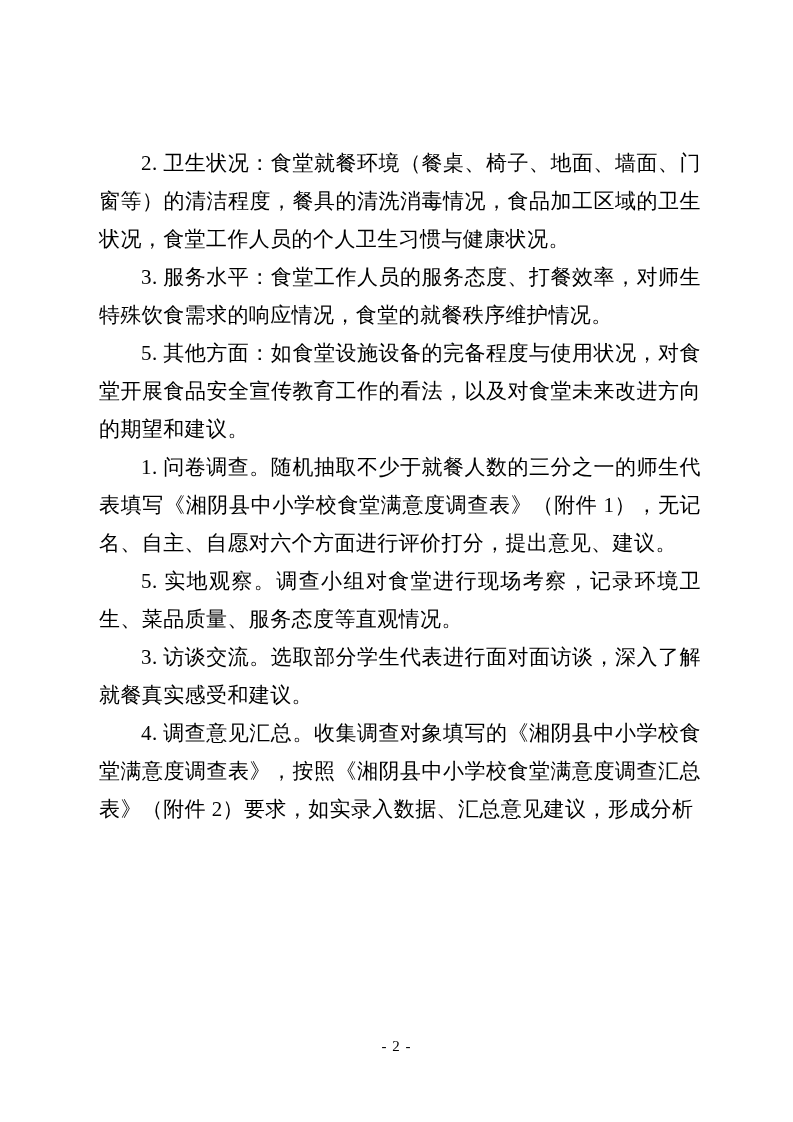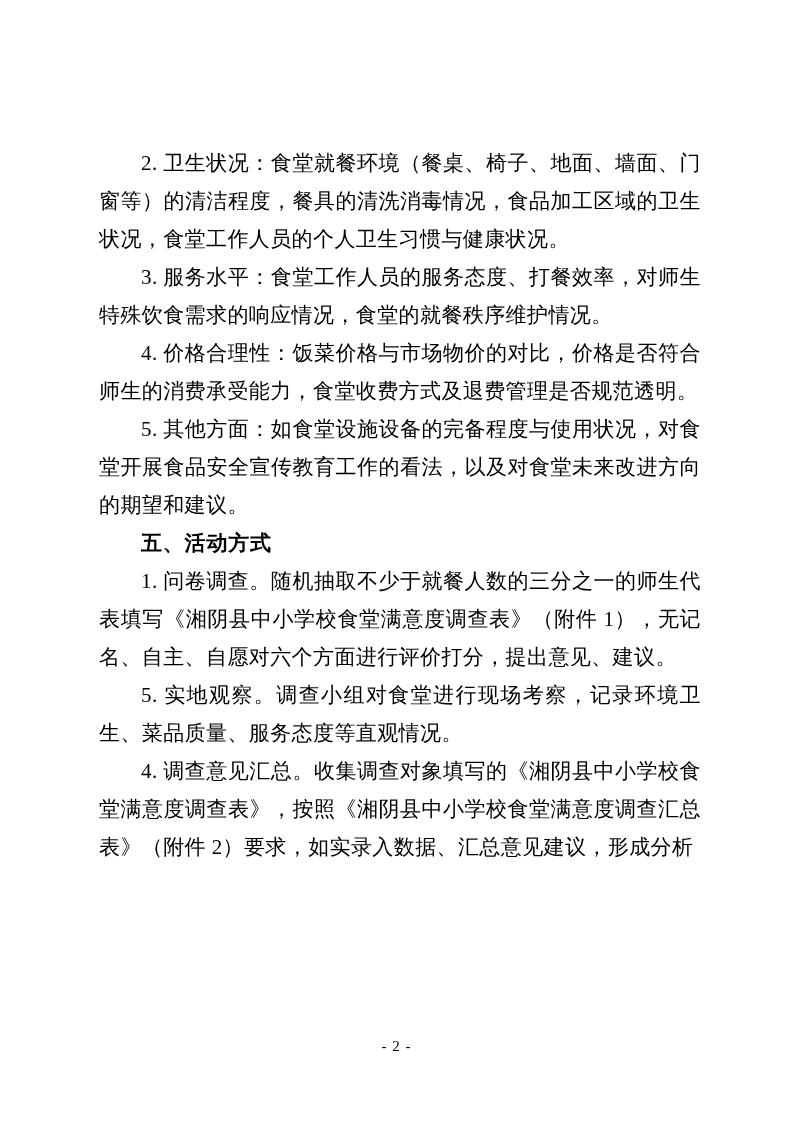--- a/index.html
+++ b/index.html
@@ -50,21 +50,20 @@
     color: #000000;
   }
 </style>
 </head>
 <body>
 
 <div class="page">
   <div class="content">
     <p class="para">2. 卫生状况：食堂就餐环境（餐桌、椅子、地面、墙面、门窗等）的清洁程度，餐具的清洗消毒情况，食品加工区域的卫生状况，食堂工作人员的个人卫生习惯与健康状况。</p>
     <p class="para">3. 服务水平：食堂工作人员的服务态度、打餐效率，对师生特殊饮食需求的响应情况，食堂的就餐秩序维护情况。</p>
-    <p class="para">4. 价格合理性：饭菜价格与市场物价的对比，价格是否符合师生的消费承受能力，食堂收费方式及退费管理是否规范透明。</p>
     <p class="para">5. 其他方面：如食堂设施设备的完备程度与使用状况，对食堂开展食品安全宣传教育工作的看法，以及对食堂未来改进方向的期望和建议。</p>
-    <p class="para heading">五、活动方式</p>
     <p class="para">1. 问卷调查。随机抽取不少于就餐人数的三分之一的师生代表填写《湘阴县中小学校食堂满意度调查表》（附件 1），无记名、自主、自愿对六个方面进行评价打分，提出意见、建议。</p>
     <p class="para">5. 实地观察。调查小组对食堂进行现场考察，记录环境卫生、菜品质量、服务态度等直观情况。</p>
+    <p class="para">3. 访谈交流。选取部分学生代表进行面对面访谈，深入了解就餐真实感受和建议。</p>
     <p class="para">4. 调查意见汇总。收集调查对象填写的《湘阴县中小学校食堂满意度调查表》，按照《湘阴县中小学校食堂满意度调查汇总表》（附件 2）要求，如实录入数据、汇总意见建议，形成分析</p>
   </div>
   <div class="footer">- 2 -</div>
 </div>
 
 </body></html>

